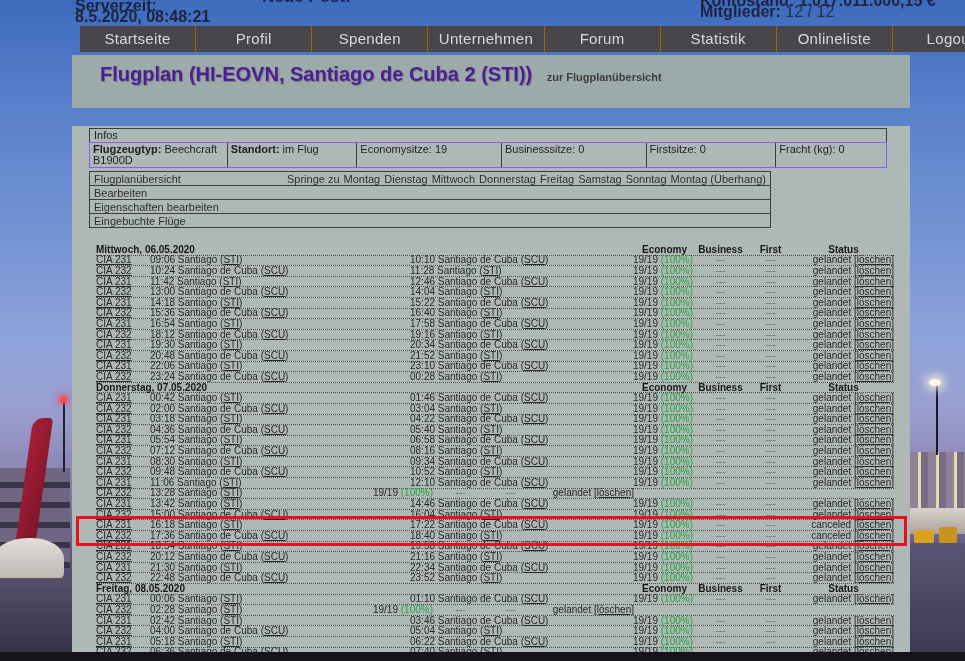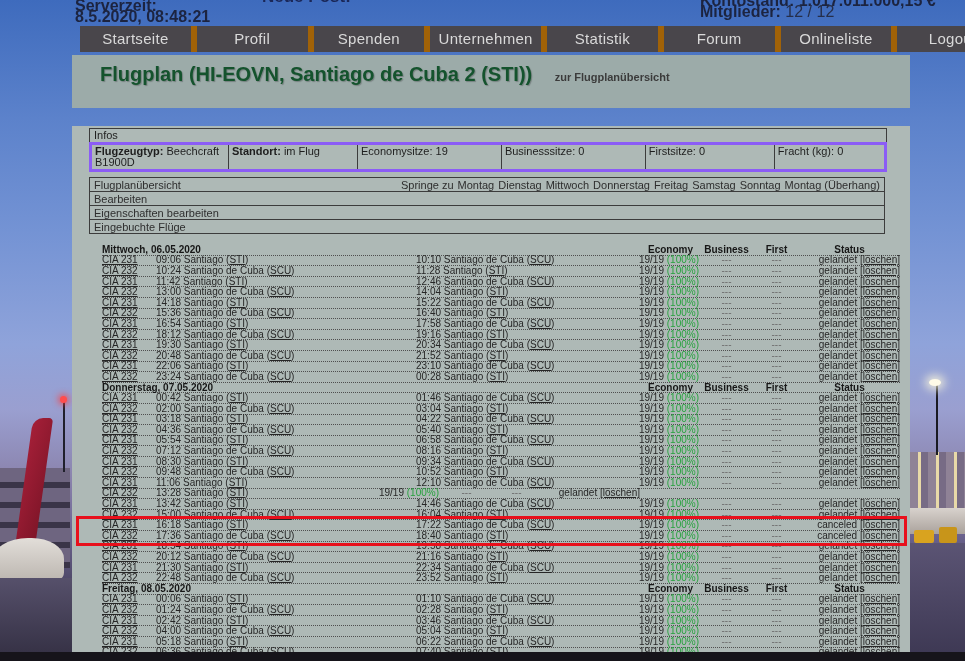--- a/index.html
+++ b/index.html
@@ -27,45 +27,45 @@
   .bg-bottom-band{left:0;top:652px;width:965px;height:9px;background:#16141a;}
   
   .topbar-text{position:absolute;z-index:3;color:#1c2440;font-size:16px;line-height:11px;font-weight:bold;white-space:nowrap;}
   #server-time{left:75px;top:0px;}
   #new-mail{left:262px;top:-9px;font-size:17px;color:#1a2758;cursor:pointer;}
   #balance{left:700px;top:-5px;}
   #members{left:700px;top:6px;}
   #members .val{font-weight:normal;color:#252e4a;}
   
   #navbar{position:absolute;left:80px;top:26px;width:928px;height:26px;background:var(--nav-bg,#49464b);display:flex;z-index:2;}
-  .nav-item{flex:1;text-align:center;line-height:26px;font-size:15px;color:#d9d9d9;border-left:6px solid #a16207;cursor:pointer;letter-spacing:.3px;}
+  .nav-item{flex:1;text-align:center;line-height:26px;font-size:15px;color:#d9d9d9;border-left:1px solid #a16207;cursor:pointer;letter-spacing:.3px;}
   .nav-item:first-child{border-left:none;}
   
   #title-panel{position:absolute;left:72px;top:55px;width:838px;height:53px;background:var(--title-bg,#9caba9);z-index:2;box-sizing:border-box;padding:8px 0 0 28px;}
-  #page-title{display:inline;font-size:20px;font-weight:bold;color:#14532d;text-shadow:1px 1px 1px rgba(0,0,0,.25);}
-  #overview-link{display:inline;margin-left:18px;font-size:11px;font-weight:bold;color:#3b3b3b;cursor:pointer;text-align:center;}
+  #page-title{display:inline;font-size:20px;font-weight:bold;color:#4c1d95;text-shadow:1px 1px 1px rgba(0,0,0,.25);}
+  #overview-link{display:inline;margin-left:10px;font-size:11px;font-weight:bold;color:#3b3b3b;cursor:pointer;text-align:center;}
   
   #body-panel{position:absolute;left:72px;top:126px;width:838px;height:526px;background:var(--panel-bg,#aeb9b6);z-index:2;overflow:hidden;}
   
   #infos{position:absolute;left:17px;top:2px;width:798px;font-size:11px;color:#1e1e1e;}
   #infos-head{border:1px solid #3c3c3c;height:13px;line-height:13px;padding-left:4px;box-sizing:content-box;}
-  #infos-row{display:flex;border:3px solid #8b5cf6;margin-top:-1px;}
+  #infos-row{display:flex;border:1px solid #8b5cf6;margin-top:-1px;}
   .icell{box-sizing:border-box;padding:1px 3px;height:24px;line-height:11px;border-right:1px solid #3c3c3c;overflow:hidden;}
   .icell:last-child{border-right:none;}
   .icell:nth-child(1){width:138px;}.icell:nth-child(2){width:130px;}
   .icell:nth-child(3){width:145px;}.icell:nth-child(4){width:145px;}
   .icell:nth-child(5){width:130px;}.icell:nth-child(6){width:110px;}
   
-  #menu{position:absolute;left:17px;top:52px;width:796px;font-size:11px;color:#2e2e2e;}
+  #menu{position:absolute;left:17px;top:46px;width:682px;font-size:11px;color:#2e2e2e;}
   .menu-row{display:flex;justify-content:space-between;align-items:center;height:13px;border:1px solid #3c3c3c;margin-top:-1px;padding:0 4px;box-sizing:content-box;}
   .menu-label{cursor:pointer;}
   .jump-wrap{white-space:nowrap;}
   .jump-link{cursor:pointer;margin-left:4px;}
   
-  #flights{position:absolute;left:30px;top:119px;width:798px;}
+  #flights{position:absolute;left:24px;top:119px;width:798px;}
   .fr{display:flex;align-items:center;height:10.6px;box-sizing:border-box;border-bottom:1px dotted #4f4f4f;font-size:10px;line-height:10px;color:#262626;white-space:nowrap;}
   .fr-head{font-weight:bold;color:#161616;}
   .cell{flex:0 0 auto;overflow:hidden;}
   .c-nr{width:54px;}
   .c-dep{width:260px;}
   .c-arr{width:191px;}
   .c-eco{width:92px;text-align:right;}
   .c-bus{width:55px;text-align:center;color:#6f6f6f;}
   .c-first{width:45px;text-align:center;color:#6f6f6f;}
   .c-status{width:101px;text-align:right;}
@@ -110,22 +110,22 @@
   <div id="members" class="topbar-text">
     <span>Mitglieder:</span>
     <span class="val">12 / 12</span>
   </div>
 
   <div id="navbar">
       <div class="nav-item">Startseite</div>
       <div class="nav-item">Profil</div>
       <div class="nav-item">Spenden</div>
       <div class="nav-item">Unternehmen</div>
+      <div class="nav-item">Forum</div>
       <div class="nav-item">Statistik</div>
-      <div class="nav-item">Forum</div>
       <div class="nav-item">Onlineliste</div>
       <div class="nav-item">Logout</div>
     </div>
 
   <div id="title-panel">
     <h1 id="page-title">Flugplan (HI-EOVN, Santiago de Cuba 2 (STI))</h1>
     <span id="overview-link" class="lnk-plain">zur Flugplanübersicht</span>
   </div>
 
   <div id="body-panel">
@@ -450,21 +450,20 @@
           <a class="cell c-nr lnk">CIA 231</a>
           <span class="cell c-dep">00:06 Santiago (<a class="lnk">STI</a>)</span>
           <span class="cell c-arr">01:10 Santiago de Cuba (<a class="lnk">SCU</a>)</span>
           <span class="cell c-eco">19/19 <span class="pct">(100%)</span></span>
           <span class="cell c-bus">---</span>
           <span class="cell c-first">---</span>
           <span class="cell c-status"><span>gelandet </span><a class="lnk">[löschen]</a></span>
         </div>
         <div class="fr">
           <a class="cell c-nr lnk">CIA 232</a>
-          <span class="cell c-dep">01:24 Santiago de Cuba (<a class="lnk">SCU</a>)</span>
           <span class="cell c-arr">02:28 Santiago (<a class="lnk">STI</a>)</span>
           <span class="cell c-eco">19/19 <span class="pct">(100%)</span></span>
           <span class="cell c-bus">---</span>
           <span class="cell c-first">---</span>
           <span class="cell c-status"><span>gelandet </span><a class="lnk">[löschen]</a></span>
         </div>
         <div class="fr">
           <a class="cell c-nr lnk">CIA 231</a>
           <span class="cell c-dep">02:42 Santiago (<a class="lnk">STI</a>)</span>
           <span class="cell c-arr">03:46 Santiago de Cuba (<a class="lnk">SCU</a>)</span>

